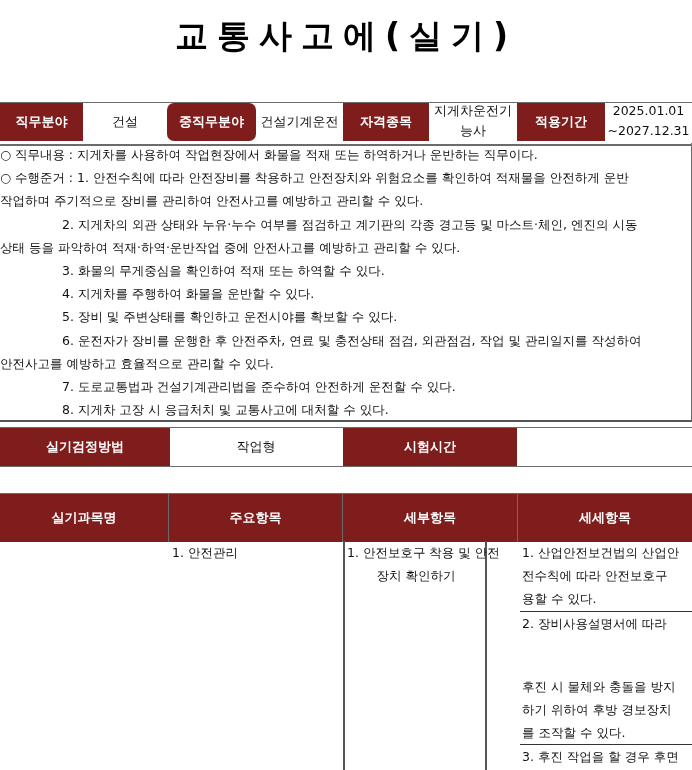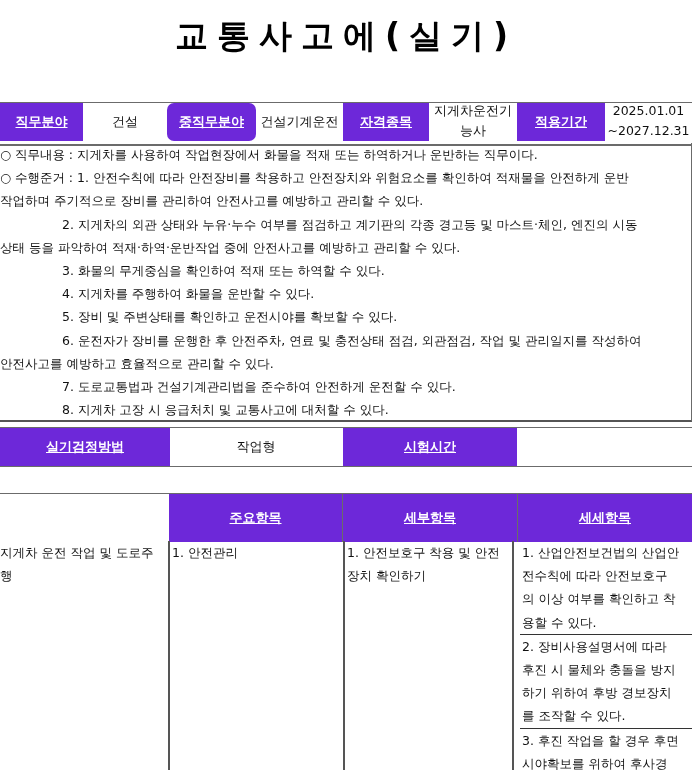--- a/index.html
+++ b/index.html
@@ -1,20 +1,20 @@
 <!DOCTYPE html>
 <html><head>
 <meta charset="utf-8">
 <style>
   html, body { margin:0; padding:0; background:#ffffff; }
   body { width:692px; height:770px; overflow:hidden; position:relative;
          font-family:"DejaVu Sans", "Liberation Sans", sans-serif; color:#111; }
   .title { position:absolute; top:14px; left:0; width:692px; text-align:center;
            font-size:33px; font-weight:bold; letter-spacing:9px; color:#000; }
-  .navy { background:#6d28d9; color:#fff; font-weight:bold;text-decoration:underline; }
+  .navy { background:#7f1d1d; color:#fff; font-weight:bold; }
   .abs { position:absolute; box-sizing:border-box; }
   .cell { display:flex; align-items:center; justify-content:center; text-align:center;
           font-size:13px; line-height:22px; }
   .hdr { font-size:13px; }
   .info-row { position:absolute; top:102px; left:0; width:692px; height:41px;
               border-top:1px solid #6b6b6b; border-bottom:2px solid #6b6b6b; }
   .desc { position:absolute; top:143px; left:0; width:692px; height:279px;
           border-right:1px solid #6b6b6b; border-bottom:2px solid #555; box-sizing:border-box;
           font-size:12.5px; line-height:23.2px; padding-top:-1px; }
   .desc p { margin:0; white-space:nowrap; }
@@ -66,47 +66,43 @@
   <p class="ind">8. 지게차 고장 시 응급처치 및 교통사고에 대처할 수 있다.</p>
 </div>
 
 <div class="method-row">
   <div class="abs cell navy hdr" style="left:0;top:0;width:170px;height:38px;text-align:right;">실기검정방법</div>
   <div class="abs cell" style="left:169px;top:0;width:174px;height:38px;">작업형</div>
   <div class="abs cell navy hdr" style="left:343px;top:0;width:174px;height:38px;">시험시간</div>
 </div>
 
 <div class="thead">
+  <div class="abs cell navy hdr" style="left:0;top:0;width:169px;height:48px;border-right:1px solid #6b6b6b;">실기과목명</div>
   <div class="abs cell navy hdr" style="left:169px;top:0;width:174px;height:48px;border-right:1px solid #6b6b6b;">주요항목</div>
   <div class="abs cell navy hdr" style="left:343px;top:0;width:175px;height:48px;border-right:1px solid #6b6b6b;">세부항목</div>
   <div class="abs cell navy hdr" style="left:518px;top:0;width:174px;height:48px;">세세항목</div>
 </div>
 
 <div class="tbody">
-  <div class="col vline" style="left:0;width:170px;padding-left:0;">
-    <div style="white-space:nowrap;">지게차 운전 작업 및 도로주</div>
-    <div>행</div>
-  </div>
   <div class="col vline" style="left:170px;width:175px;">
     <div>1. 안전관리</div>
   </div>
-  <div class="col vline" style="left:345px;width:169px;">
+  <div class="col vline" style="left:345px;width:142px;text-align:center;">
     <div style="white-space:nowrap;">1. 안전보호구 착용 및 안전</div>
     <div>장치 확인하기</div>
   </div>
   <div class="col" style="left:520px;width:172px;padding-left:0;">
     <div class="sub">
       <div style="white-space:nowrap;">1. 산업안전보건법의 산업안</div>
       <div>전수칙에 따라 안전보호구</div>
-      <div style="white-space:nowrap;">의 이상 여부를 확인하고 착</div>
       <div>용할 수 있다.</div>
     </div>
     <div class="sub">
       <div>2. 장비사용설명서에 따라</div>
-      <div style="white-space:nowrap;">후진 시 물체와 충돌을 방지</div>
+      <div style="white-space:nowrap;margin-top:40px;">후진 시 물체와 충돌을 방지</div>
       <div style="white-space:nowrap;">하기 위하여 후방 경보장치</div>
       <div>를 조작할 수 있다.</div>
     </div>
     <div style="padding-left:2px;">
       <div style="white-space:nowrap;">3. 후진 작업을 할 경우 후면</div>
       <div>시야확보를 위하여 후사경</div>
     </div>
   </div>
 </div>
 

